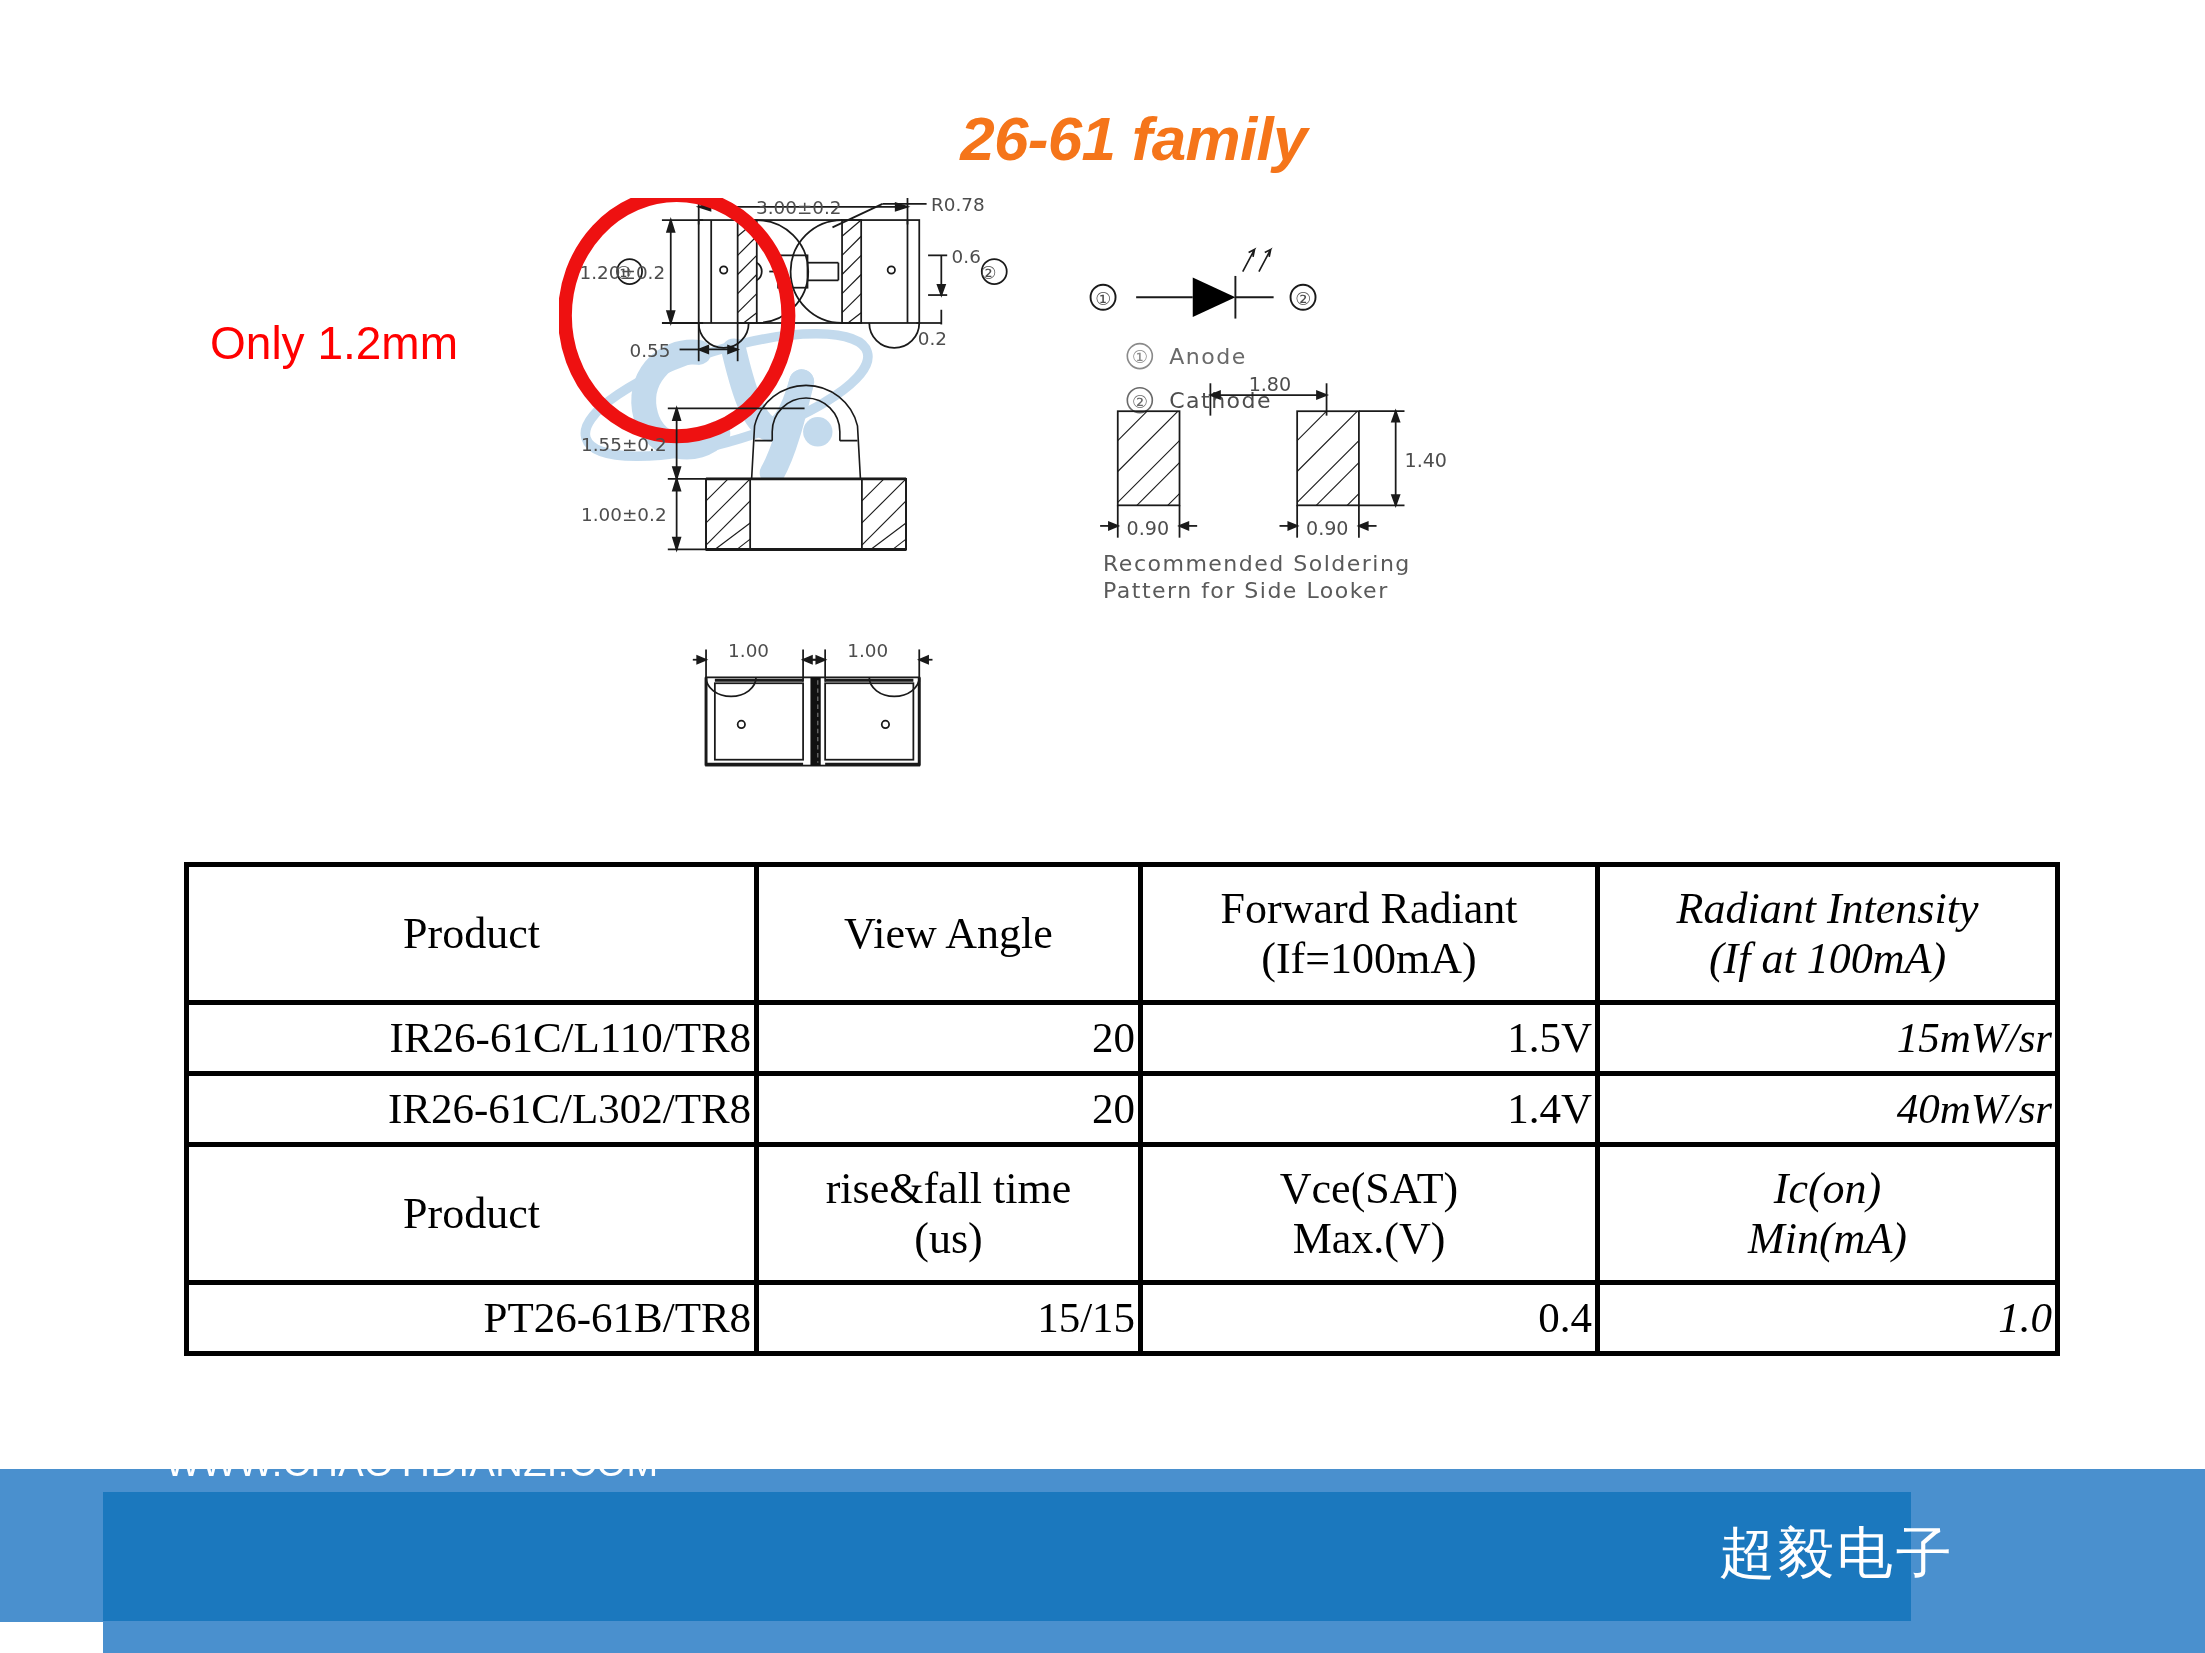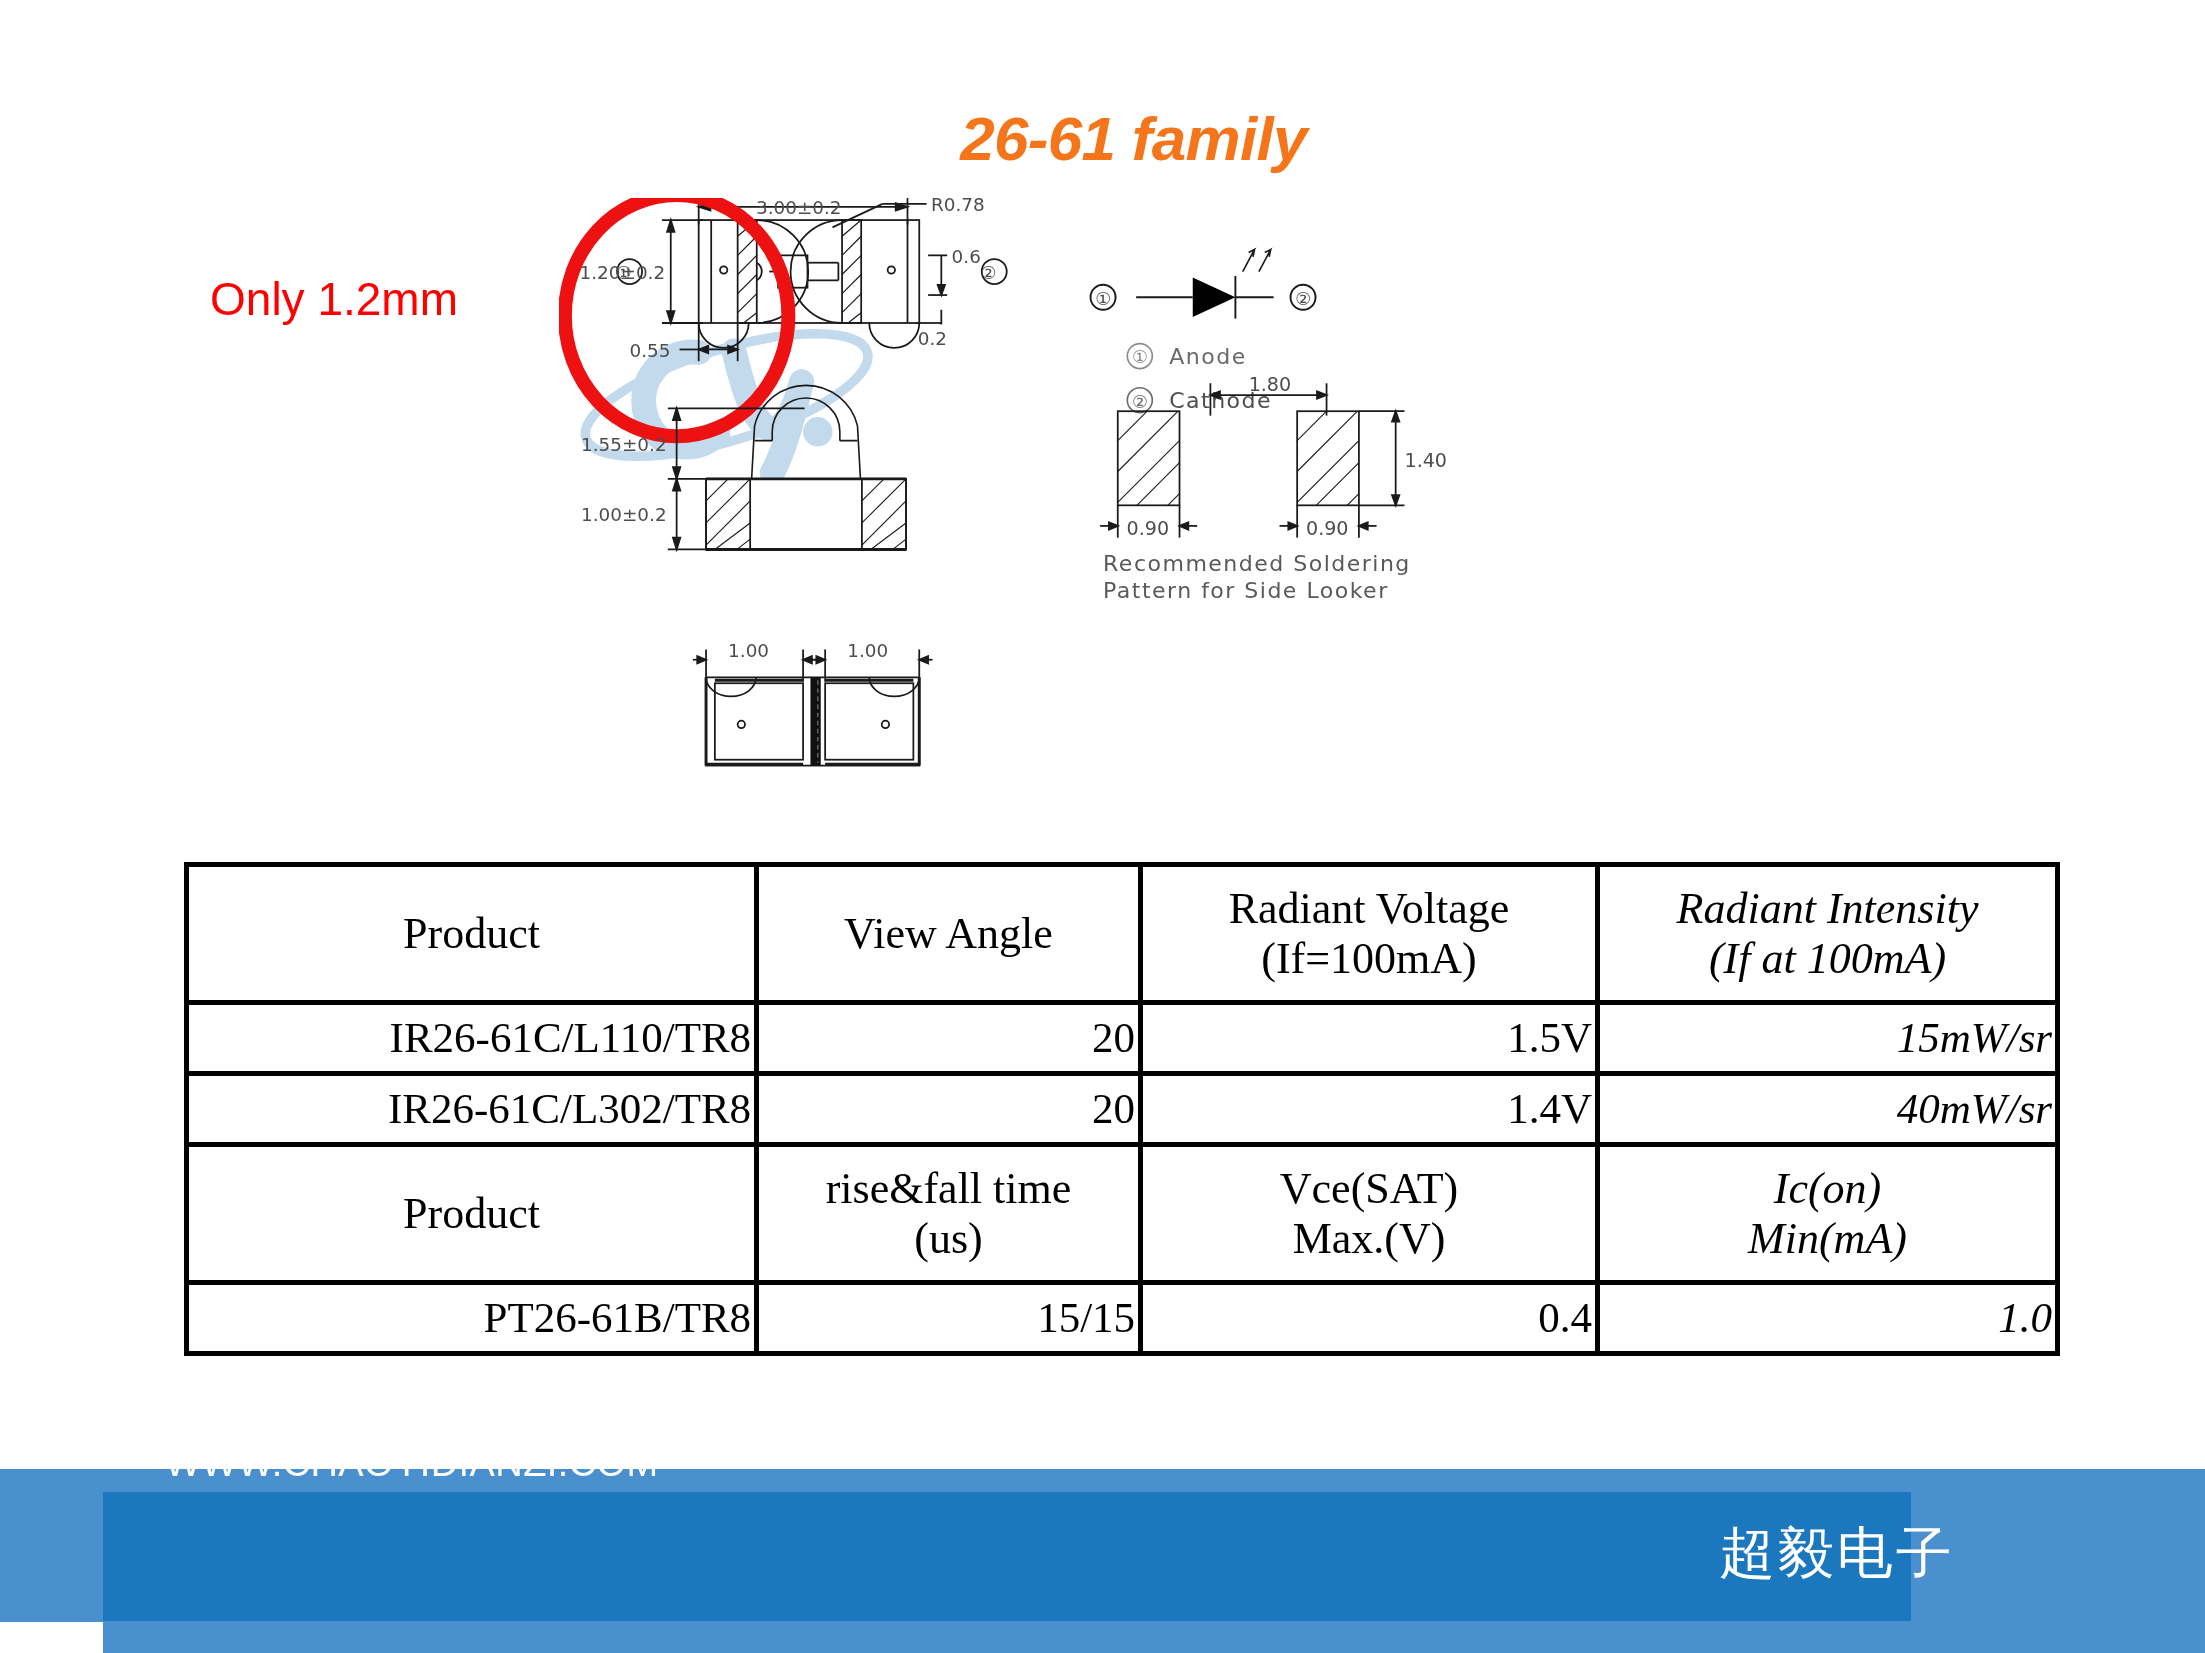--- a/index.html
+++ b/index.html
@@ -30,21 +30,21 @@
   #thickness-note {
     position: absolute;
     left: 176px; top: 273px;
     width: 316px;
     text-align: center;
     color: #FF0000;
     font-size: 46px;
     line-height: 1.15;
     font-family: "Liberation Sans", sans-serif;
   }
-  #thickness-note .ln { display: block; }
+  #thickness-note .ln { display: block; margin-top: 44px; }
 
   
   #drawing-area {
     position: absolute;
     left: 559px; top: 198px;
     width: 1044px; height: 647px;
   }
   #drawing-svg { display: block; }
 
   
@@ -389,21 +389,21 @@
           <span class="two-line">
             <span>Product</span>
           </span>
         </td>
         <td class="c1">
           <span class="two-line">
             <span>View Angle</span>
           </span>
         </td>
         <td class="c2 two-line">
-          <span>Radiant Voltage</span>
+          <span>Forward Radiant</span>
           <span>(If=100mA)</span>
         </td>
         <td class="c3 two-line">
           <span>Radiant Intensity</span>
           <span>(If at 100mA)</span>
         </td>
       </tr>
 
       <tr class="data">
         <td class="c0">IR26-61C/L110/TR8</td>

